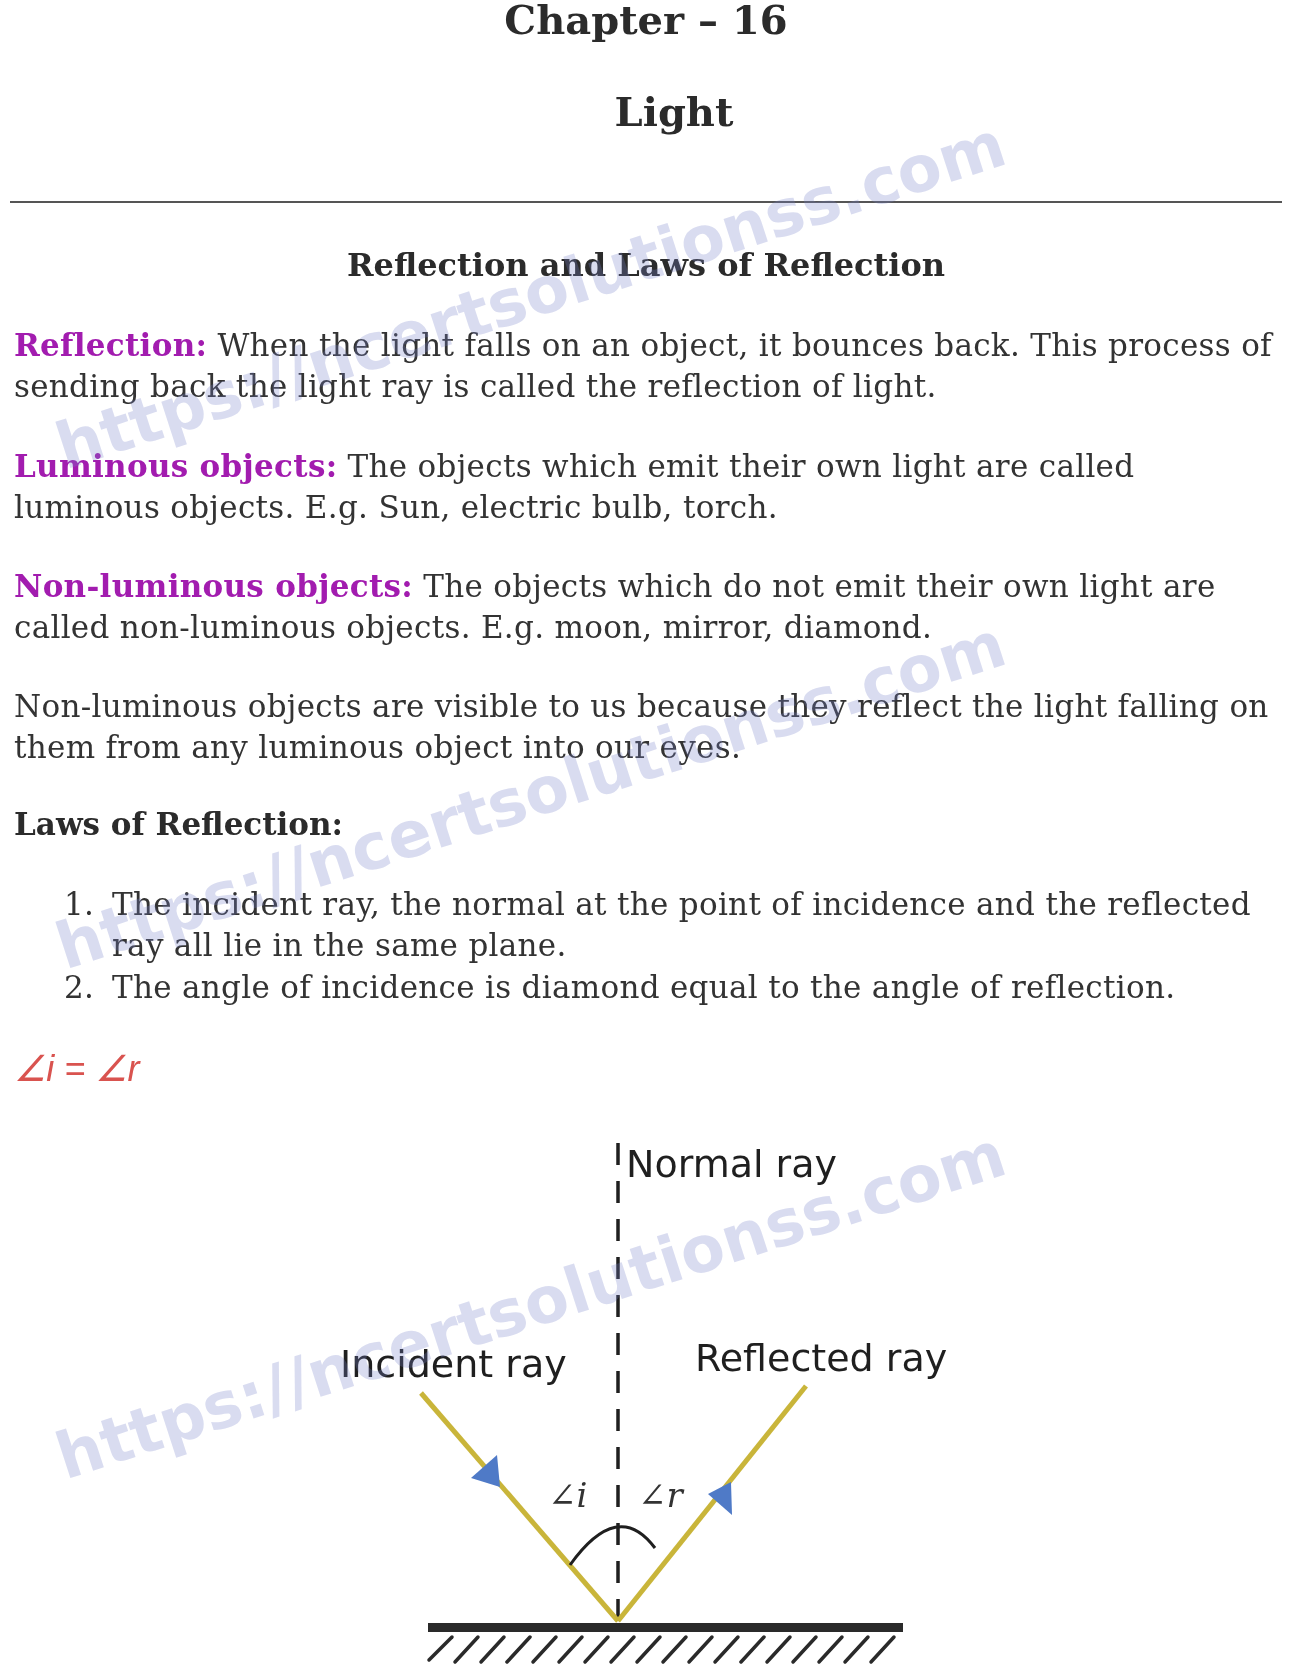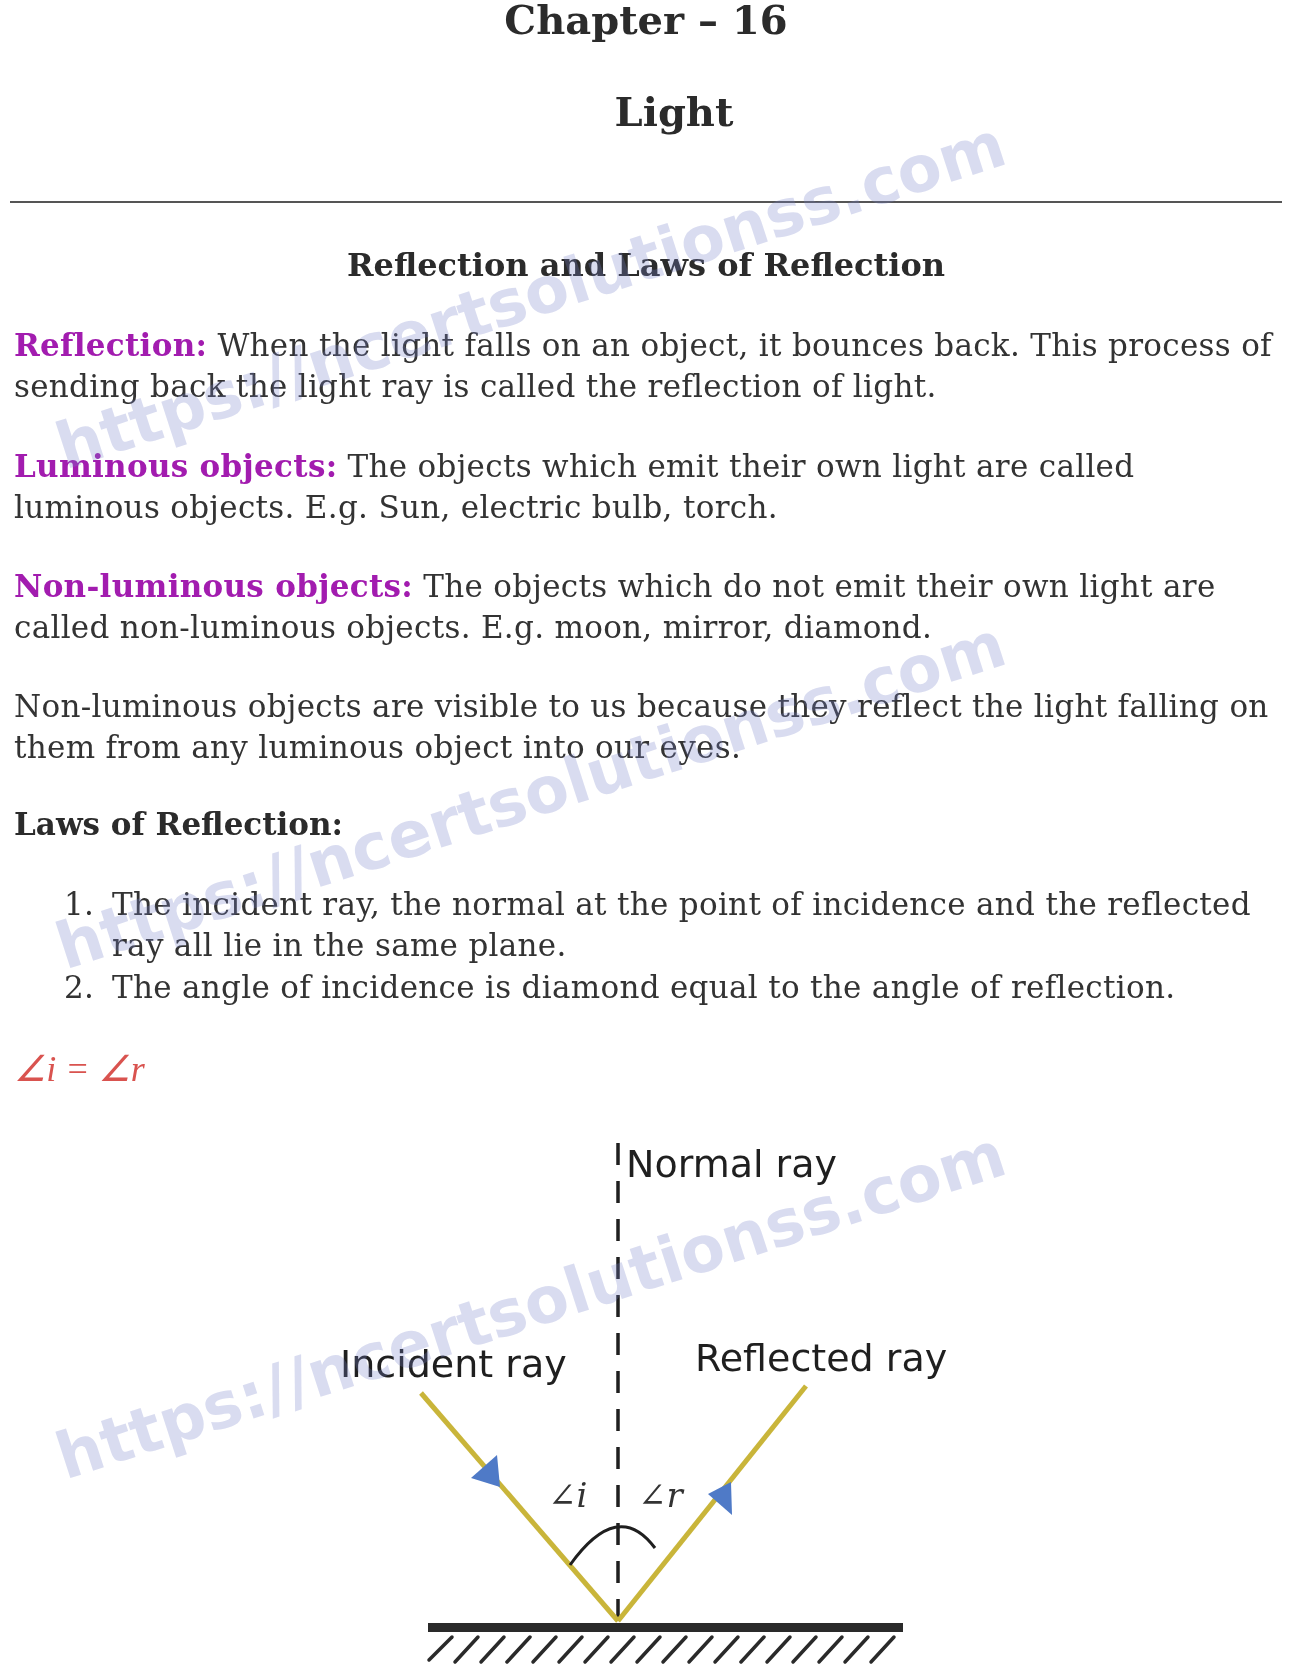--- a/index.html
+++ b/index.html
@@ -16,21 +16,21 @@
   #p-reflection { top: 325px; }
   #p-luminous { top: 446px; }
   #p-nonlum { top: 566px; }
   #p-visible { top: 686px; }
   #laws-heading { left: 14px; top: 806px; font-size: 31px; font-weight: bold; color: #2b2b2b; }
   .li { left: 64px; width: 1210px; font-size: 31px; line-height: 41px; color: #333; letter-spacing: 0.3px; }
   .li .num { position: absolute; left: 0; top: 0; }
   .li .txt { position: absolute; left: 48px; top: 0; width: 1160px; }
   #law-1 { top: 884px; height: 84px; }
   #law-2 { top: 967px; height: 42px; }
-  #formula { left: 14px; top: 1048px; font-size: 36px; font-style: italic; color: #d9534f; font-family: Liberation Serif, serif; }
+  #formula { left: 14px; top: 1048px; font-size: 36px; font-style: italic; color: #d9534f; font-family: Liberation Sans, sans-serif; }
   #diagram { left: 0; top: 0; width: 1292px; height: 1675px; pointer-events: none; }
   .diag-label { font-family: "DejaVu Sans", "Liberation Sans", sans-serif; font-weight: normal; font-size: 38px; color: #1f1f1f; }
   #label-normal { left: 626px; top: 1142px; }
   #label-incident { left: 340px; top: 1342px; }
   #label-reflected { left: 695px; top: 1336px; }
   .angle-label { font-family: "DejaVu Serif", serif; font-style: italic; font-size: 34px; color: #333; }
   #label-angle-i { left: 548px; top: 1475px; }
   #label-angle-r { left: 638px; top: 1475px; }
   .watermark { font-family: "DejaVu Sans", sans-serif; font-weight: bold; font-size: 64px; color: rgba(120,130,200,0.28);
                transform-origin: left bottom; white-space: nowrap; pointer-events: none; }

